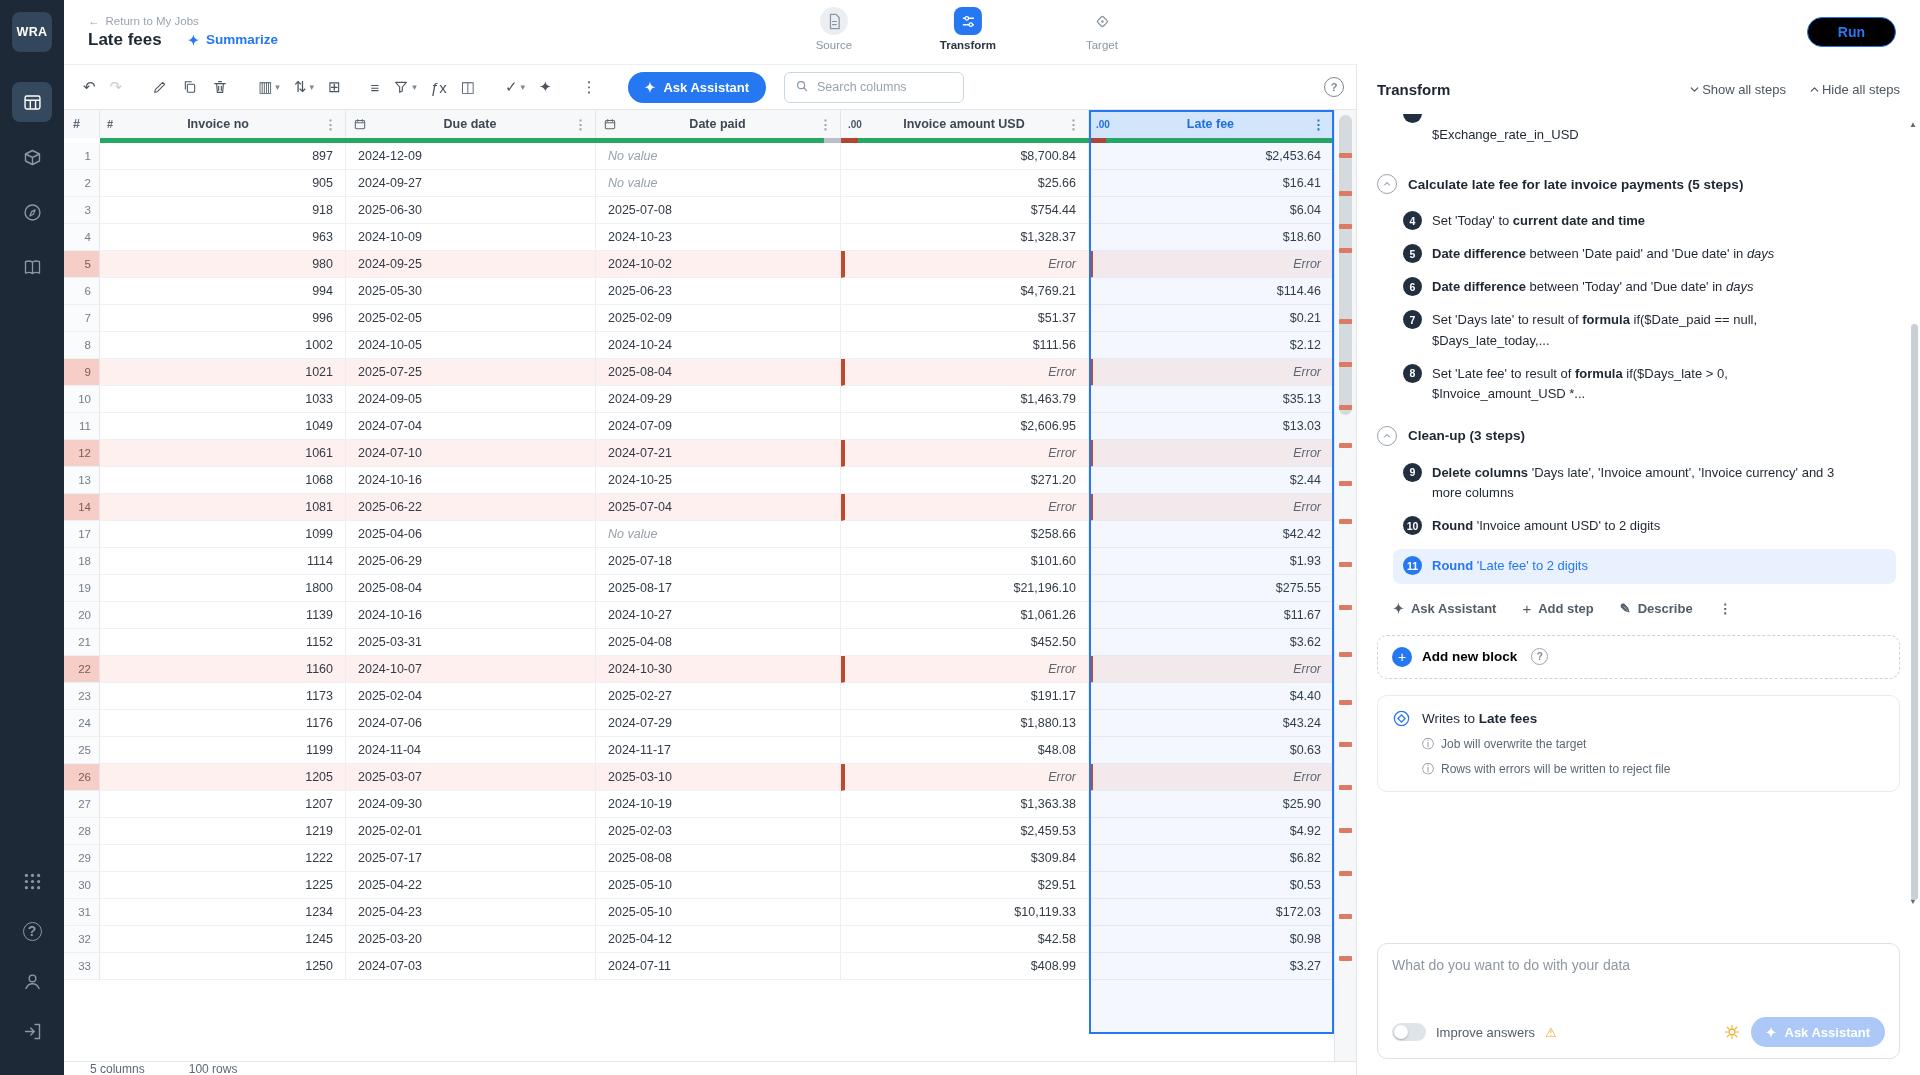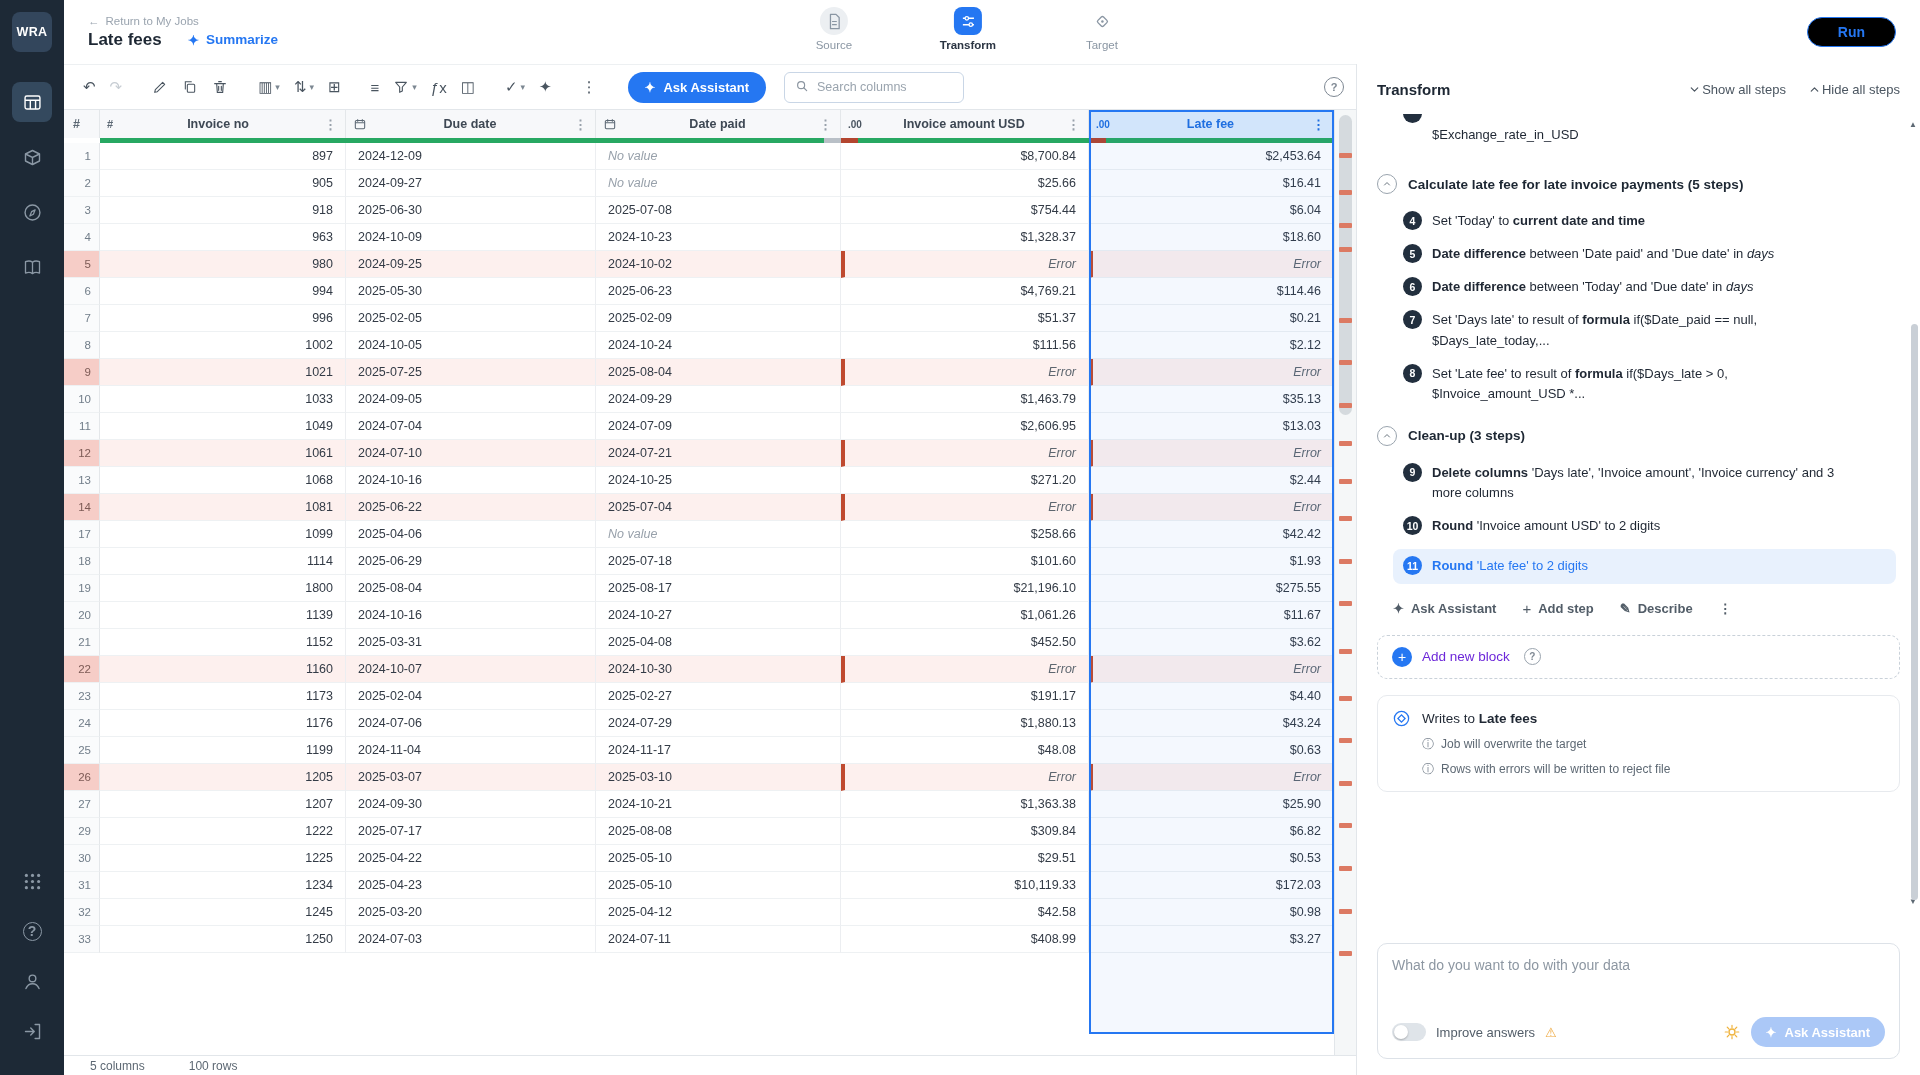--- a/index.html
+++ b/index.html
@@ -77,21 +77,21 @@
 .trow.err .cell.rn{background:#f6cdc7;color:#7c5a55;}
 .cell.errcell{background:#f9ddd8;border-left:4px solid #bf4a30;font-style:italic;color:#5d666f;}
 .col-overlay{position:absolute;left:1025px;top:0;width:245px;height:924px;border:2px solid #2577f2;background:rgba(37,119,242,0.05);pointer-events:none;}
 
 
 .strip{flex:1;background:#f5f7f8;border-left:1px solid #e2e6ea;position:relative;}
 .strip .thumb{position:absolute;left:4px;right:4px;top:5px;height:300px;background:#d5dade;border-radius:7px;}
 .strip .mark{position:absolute;left:4px;right:4px;height:5px;background:#dc7a63;border-radius:1px;}
 
 
-.gridfooter{height:20px;flex:none;border-top:1px solid #e2e6ea;display:flex;align-items:center;gap:44px;padding:0 26px;color:#5d6873;font-size:12px;}
+.gridfooter{height:14px;flex:none;border-top:1px solid #e2e6ea;display:flex;align-items:center;gap:44px;padding:0 26px;color:#5d6873;font-size:12px;}
 
 
 .panel{flex:1;border-left:1px solid #e2e6ea;display:flex;flex-direction:column;min-height:0;position:relative;background:#fff;}
 .panel-head{height:50px;flex:none;display:flex;align-items:center;padding:0 20px;}
 .panel-title{font-size:15px;font-weight:700;color:#1d2733;}
 .phead-actions{margin-left:auto;display:flex;gap:22px;}
 .plink{display:flex;align-items:center;gap:1px;color:#4a5560;font-size:13px;cursor:pointer;}
 .plink svg{width:13px;height:13px;display:block;}
 .steps{padding:0 20px;overflow:hidden;}
 .partial{position:relative;margin-left:26px;height:38px;overflow:hidden;cursor:pointer;}
@@ -108,21 +108,21 @@
 .step-text .b{font-weight:700;}
 .step-text .i{font-style:italic;text-align:center;}
 .step.hl{background:#e8f1fd;border-radius:8px;margin-left:16px;padding:7px 10px;}
 .step.hl .stepnum{background:#2577f2;}
 .step.hl .step-text{color:#2577f2;}
 .steps-actions{display:flex;align-items:center;gap:26px;margin:16px 0 0 16px;color:#525d68;font-size:13px;font-weight:600;}
 .sa{display:flex;align-items:center;gap:7px;cursor:pointer;}
 .sa .plus{font-size:15px;font-weight:400;}
 .addblock{margin:18px 0 0;border:1.5px dashed #c9d1d9;border-radius:10px;padding:11px 14px;display:flex;align-items:center;gap:10px;cursor:pointer;}
 .addblock .pluscirc{width:20px;height:20px;border-radius:50%;background:#2577f2;color:#fff;font-size:14px;display:flex;align-items:center;justify-content:center;}
-.addblock .lbl{color:#6d28d9;font-size:13.5px;font-weight:400;}
+.addblock .lbl{color:#000000;font-size:13.5px;font-weight:700;}
 .addblock .q2{width:17px;height:17px;border:1.5px solid #9aa4ae;border-radius:50%;color:#7e8893;font-size:10px;font-weight:700;display:flex;align-items:center;justify-content:center;margin-left:4px;}
 .writes{margin:16px 0 0;border:1px solid #e7eaee;border-radius:10px;padding:13px 14px;}
 .writes-head{display:flex;align-items:center;gap:11px;font-size:13.5px;color:#1f2733;cursor:pointer;}
 .writes-head svg{width:19px;height:19px;display:block;color:#2577f2;flex:none;}
 .writes-head .tgt{font-weight:700;}
 .wnote{display:flex;align-items:center;gap:7px;color:#5d6873;font-size:12px;margin:8px 0 0 30px;}
 .wnote .ii{color:#7e8893;font-size:12px;}
 .chat{margin:14px 20px 16px;margin-top:auto;border:1px solid #dde2e8;border-radius:10px;padding:13px 14px 11px;height:116px;display:flex;flex-direction:column;flex:none;}
 .chat textarea{border:none;outline:none;resize:none;flex:1;font-family:inherit;font-size:14px;color:#333;}
 .chat textarea::placeholder{color:#8d97a2;}
@@ -606,23 +606,31 @@
                   <div class="cell num">1205</div>
                   <div class="cell">2025-03-07</div>
                   <div class="cell">2025-03-10</div>
                   <div class="cell num errcell">Error</div>
                   <div class="cell num errcell">Error</div>
                 </div>
                 <div class="grid-row trow">
                   <div class="cell rn">27</div>
                   <div class="cell num">1207</div>
                   <div class="cell">2024-09-30</div>
-                  <div class="cell">2024-10-21</div>
+                  <div class="cell">2024-10-19</div>
                   <div class="cell num">$1,363.38</div>
                   <div class="cell num">$25.90</div>
+                </div>
+                <div class="grid-row trow">
+                  <div class="cell rn">28</div>
+                  <div class="cell num">1219</div>
+                  <div class="cell">2025-02-01</div>
+                  <div class="cell">2025-02-03</div>
+                  <div class="cell num">$2,459.53</div>
+                  <div class="cell num">$4.92</div>
                 </div>
                 <div class="grid-row trow">
                   <div class="cell rn">29</div>
                   <div class="cell num">1222</div>
                   <div class="cell">2025-07-17</div>
                   <div class="cell">2025-08-08</div>
                   <div class="cell num">$309.84</div>
                   <div class="cell num">$6.82</div>
                 </div>
                 <div class="grid-row trow">

